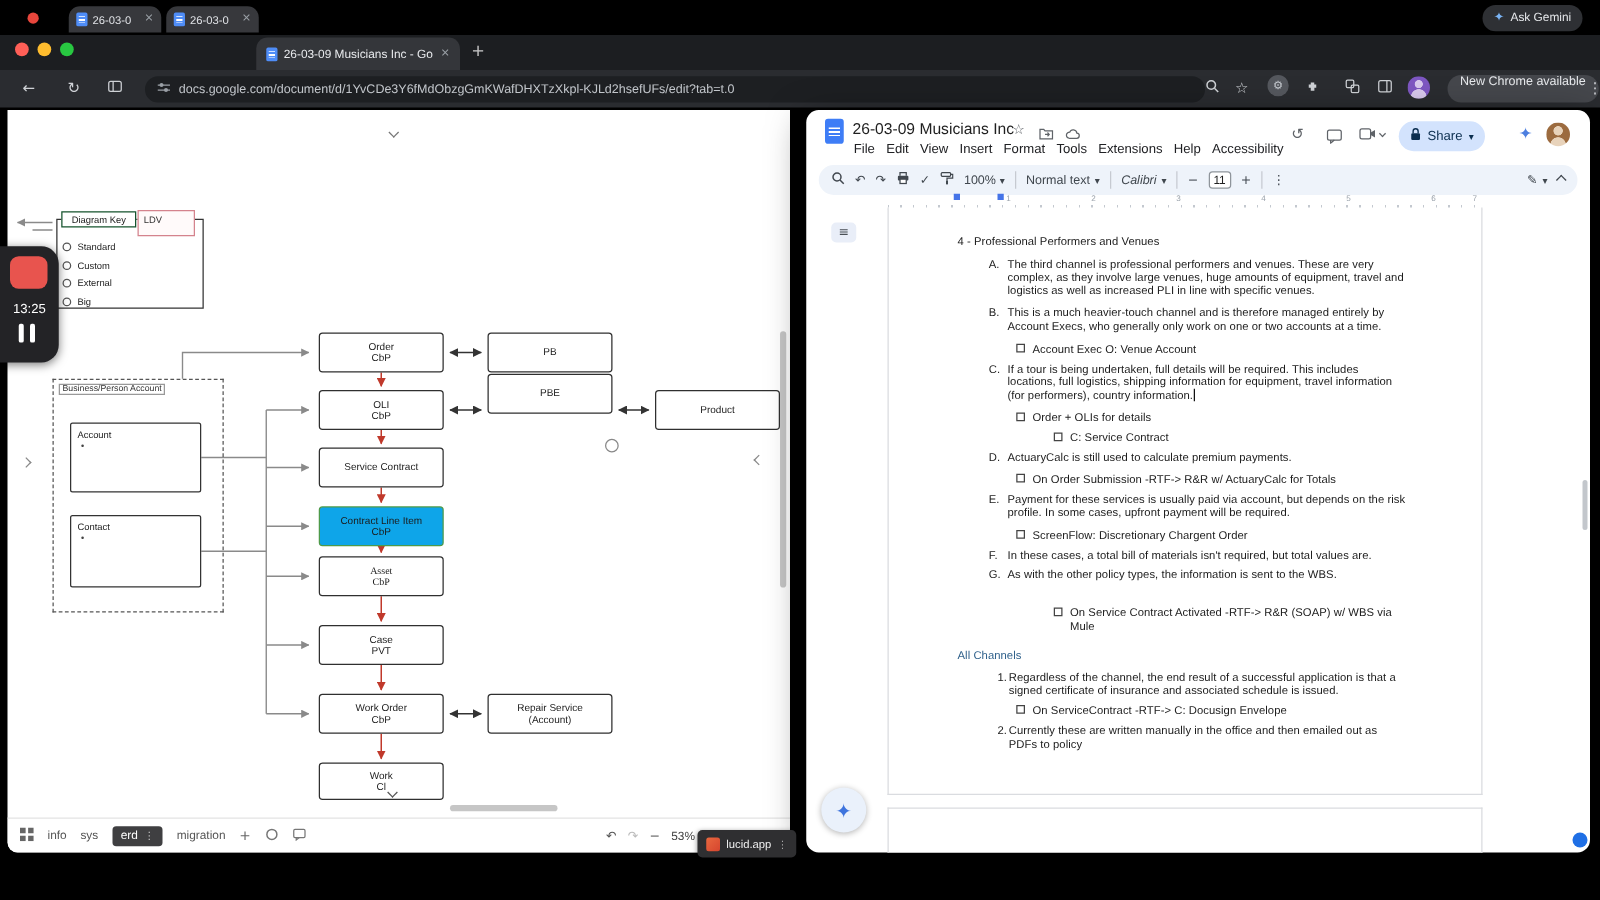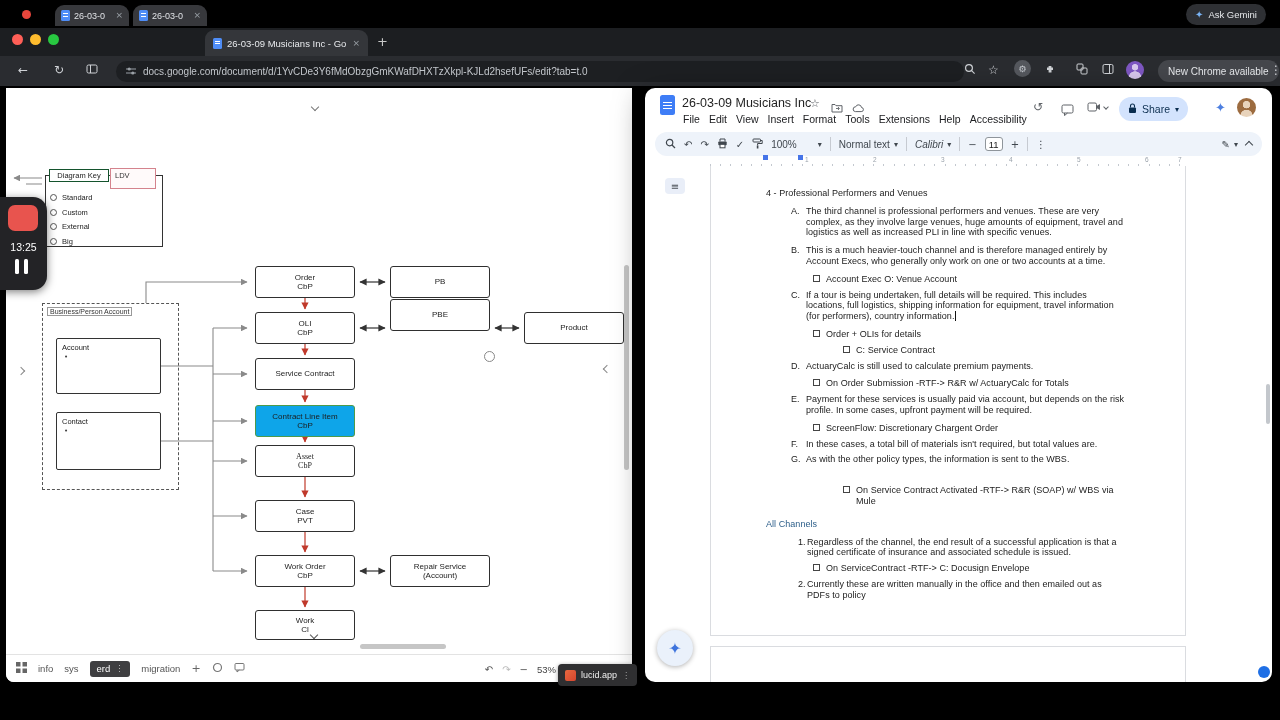--- a/index.html
+++ b/index.html
@@ -27,21 +27,21 @@
   .pill-dark { background:#2e3034; border-radius:11px; display:flex; align-items:center; gap:5px; color:#e6e8eb; font-size:9.5px; padding:0 9px; }
 
   #tabstrip { position:absolute; left:0; top:28px; width:1280px; height:28px; background:#1c1e21; }
   .light { position:absolute; top:34px; width:11px; height:11px; border-radius:50%; }
   #activetab { position:absolute; left:205px; top:30px; width:163px; height:26px; background:#34363a; border-radius:9px 9px 0 0; display:flex; align-items:center; gap:5px; padding:0 8px; color:#e8eaed; font-size:9.5px; }
   #activetab .lbl { flex:1; overflow:hidden; white-space:nowrap; }
 
   #toolbar { position:absolute; left:0; top:56px; width:1280px; height:30px; background:#2a2c30; display:flex; align-items:center; color:#cfd2d6; }
   #urlpill { position:absolute; left:116px; top:61px; width:848px; height:21px; background:#1d1f22; border-radius:10.5px; display:flex; align-items:center; gap:7px; padding:0 10px; color:#c2c6cb; font-size:10px; white-space:nowrap; overflow:hidden; }
   .tbicon { position:absolute; top:63px; font-size:12px; color:#cfd2d6; }
-  #newchrome { position:absolute; left:1158px; top:60px; height:22px; padding:0 10px; background:#45474c; border-radius:11px; color:#e7e9ec; font-size:10px; display:flex; align-items:center; }
+  #newchrome { position:absolute; left:1158px; top:60px; height:22px; padding:0 10px; background:#45474c; border-radius:11px; color:#e7e9ec; font-size:10px; display:flex; align-items:flex-start; }
 
   
   #lucid { position:absolute; left:6px; top:88px; width:626px; height:594px; background:#fff; border-radius:0 0 8px 8px; overflow:hidden; }
   .nbox { position:absolute; border:1.4px solid #2f2f2f; border-radius:3px; background:#fff; display:flex; flex-direction:column; align-items:center; justify-content:center; font-size:8px; line-height:9.5px; color:#1c1c1c; text-align:center; }
   .nbox.green { background:#0ea5e9; border-color:#4e9a4a; }
   .radio { width:7px; height:7px; border:1px solid #555; border-radius:50%; flex:none; margin-right:5px; background:#fff; }
   .keyrow { display:flex; align-items:center; font-size:7.5px; color:#222; margin-bottom:5.5px; }
   #recorder { position:absolute; left:0; top:197px; width:47px; height:93px; background:#232326; border-radius:0 14px 14px 0; z-index:30; box-shadow:0 2px 8px rgba(0,0,0,.5); }
   .pausebar { position:absolute; top:62px; width:4px; height:15px; background:#fff; border-radius:1.5px; }
   #lucidfooter { position:absolute; left:0; bottom:0; width:626px; height:28px; background:#fff; border-top:1px solid #e3e3e3; display:flex; align-items:center; gap:11px; padding:0 10px; font-size:9.5px; color:#555; }
@@ -388,21 +388,21 @@
             <path d="M3 3.5V1h5v2.5" fill="none" stroke="#40474e"></path>
             <rect x="1.3" y="3.5" width="8.4" height="3.8" rx=".8" fill="#40474e"></rect>
             <rect x="3" y="6.3" width="5" height="3.5" fill="#fff" stroke="#40474e"></rect>
           </svg></span>
       <span class="glyph">✓</span>
       <span><svg width="11" height="11" viewBox="0 0 11 11">
             <rect x="1" y="1" width="7.5" height="3" rx=".8" fill="none" stroke="#40474e"></rect>
             <path d="M8.5 2.5h1.7v3H5.6v2" fill="none" stroke="#40474e"></path>
             <rect x="4.8" y="7.5" width="1.6" height="3" fill="#40474e"></rect>
           </svg></span>
-      <span class="flex" style="gap:21px;justify-content:flex-end;">
+      <span class="flex" style="gap:3px;justify-content:flex-end;">
           <span>100%</span>
           <span class="glyph" style="font-size:8px;">▾</span>
         </span>
       <span class="tdiv"></span>
       <span class="flex" style="gap:4px;">
           <span>Normal text</span>
           <span class="glyph" style="font-size:8px;">▾</span>
         </span>
       <span class="tdiv"></span>
       <span class="flex" style="gap:4px;font-style:italic;">

